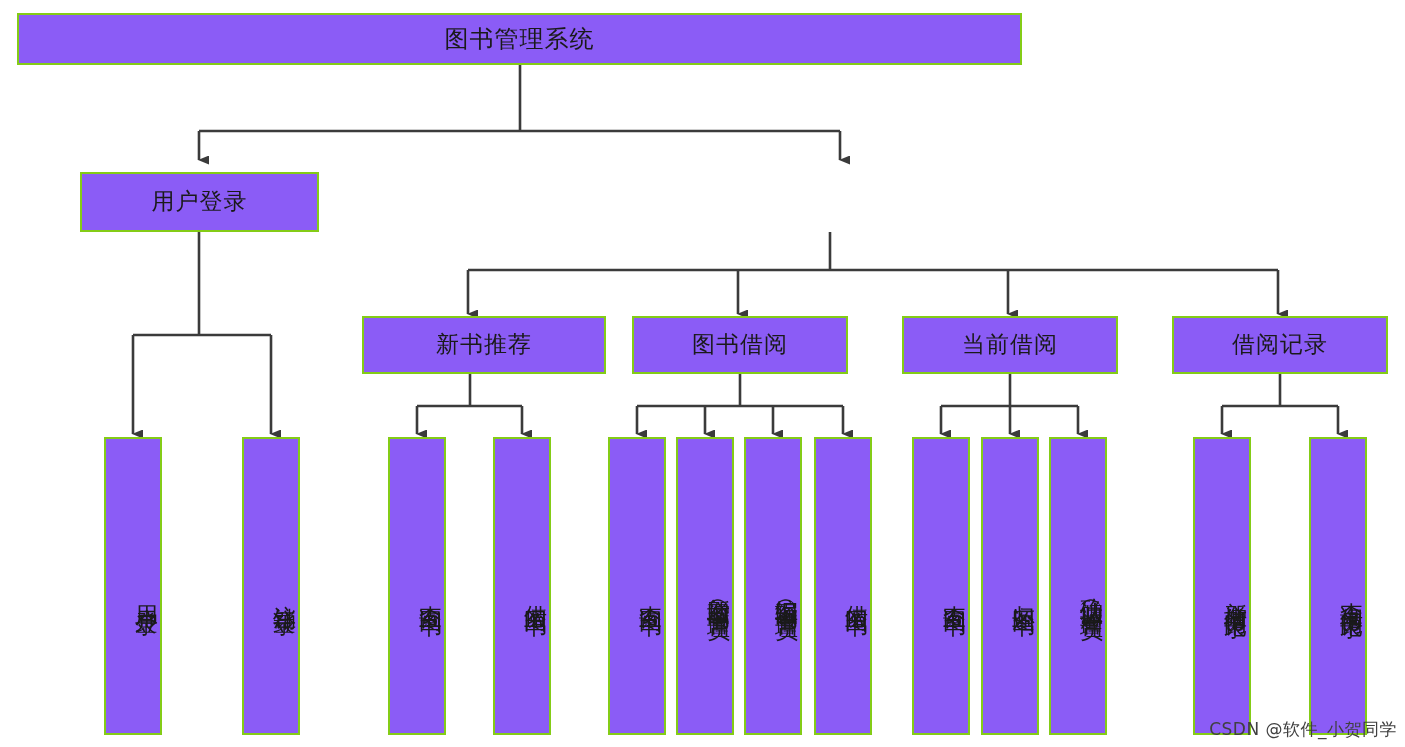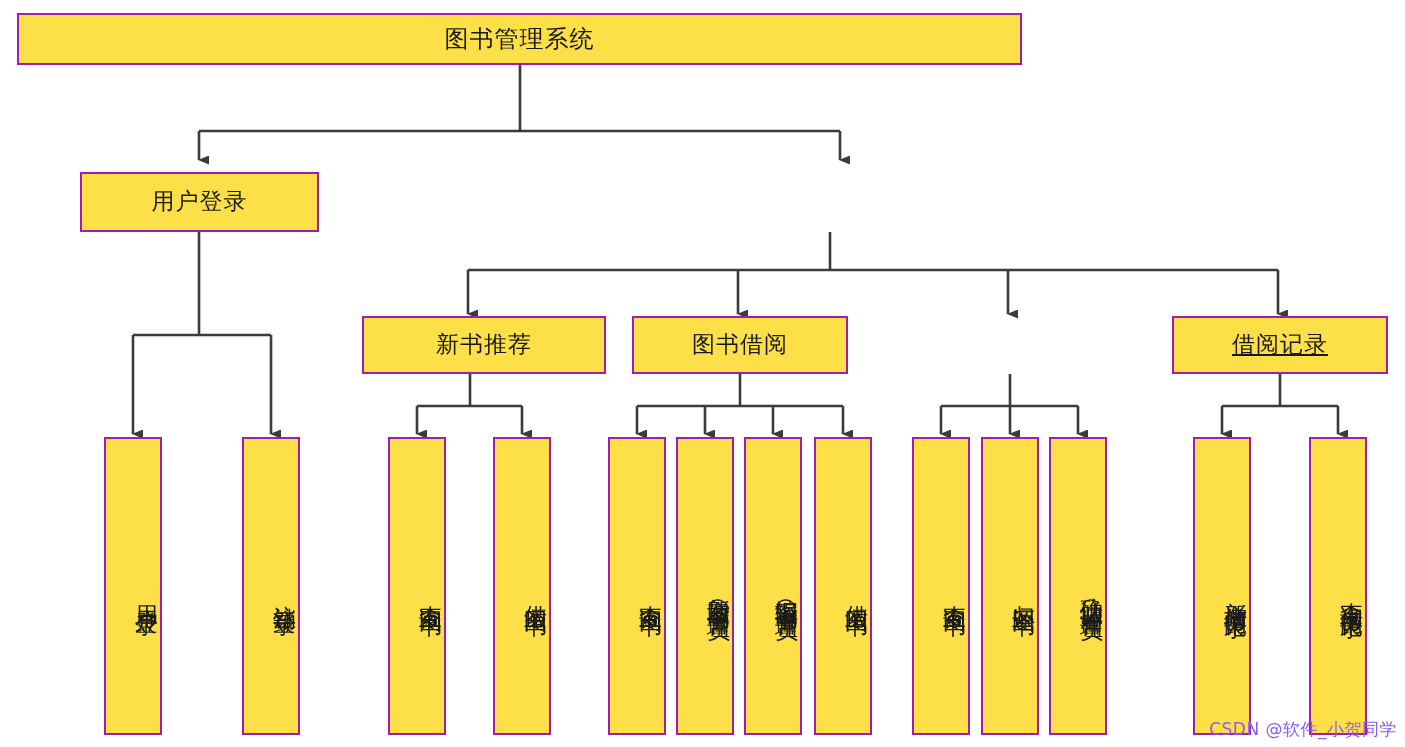--- a/index.html
+++ b/index.html
@@ -22,22 +22,22 @@
     position: absolute;
     left: 0;
     top: 0;
     width: 1405px;
     height: 747px;
     pointer-events: none;
   }
   .node {
     position: absolute;
     box-sizing: border-box;
-    background: #fde047;
-    border: 2px solid #a21caf;
+    background: #8b5cf6;
+    border: 2px solid #84cc16;
     display: flex;
     align-items: center;
     justify-content: center;
     color: #1a1a1a;
   }
   .node-h {
     font-size: 23px;
     letter-spacing: 1px;
     line-height: 1.1;
     white-space: nowrap;
@@ -58,21 +58,21 @@
   .node-v span {
     writing-mode: vertical-rl;
     text-orientation: upright;
     display: block;
   }
   .watermark {
     position: absolute;
     right: 8px;
     bottom: 6px;
     font-size: 17px;
-    color: #8b5cf6;
+    color: #404040;
     white-space: nowrap;
     letter-spacing: 0.5px;
     font-family: "DejaVu Sans", "Liberation Sans", sans-serif;
   }
 </style>
 </head>
 <body>
 
 <div id="diagram-root">
 
@@ -133,21 +133,24 @@
   <div class="node node-h" style="left:80px; top:172px; width:239px; height:60px;">
     <span>用户登录</span>
   </div>
 
   <div class="node node-h" style="left:362px; top:316px; width:244px; height:58px;">
     <span>新书推荐</span>
   </div>
   <div class="node node-h" style="left:632px; top:316px; width:216px; height:58px;justify-content:center;">
     <span>图书借阅</span>
   </div>
-  <div class="node node-h" style="left:1172px; top:316px; width:216px; height:58px;text-decoration:underline;">
+  <div class="node node-h" style="left:902px; top:316px; width:216px; height:58px;">
+    <span>当前借阅</span>
+  </div>
+  <div class="node node-h" style="left:1172px; top:316px; width:216px; height:58px;">
     <span>借阅记录</span>
   </div>
 
   <div class="node node-v" style="left:104px; top:437px; width:58px; height:298px;">
     <span>用户登录</span>
   </div>
   <div class="node node-v" style="left:242px; top:437px; width:58px; height:298px;">
     <span>注销登录</span>
   </div>
 

